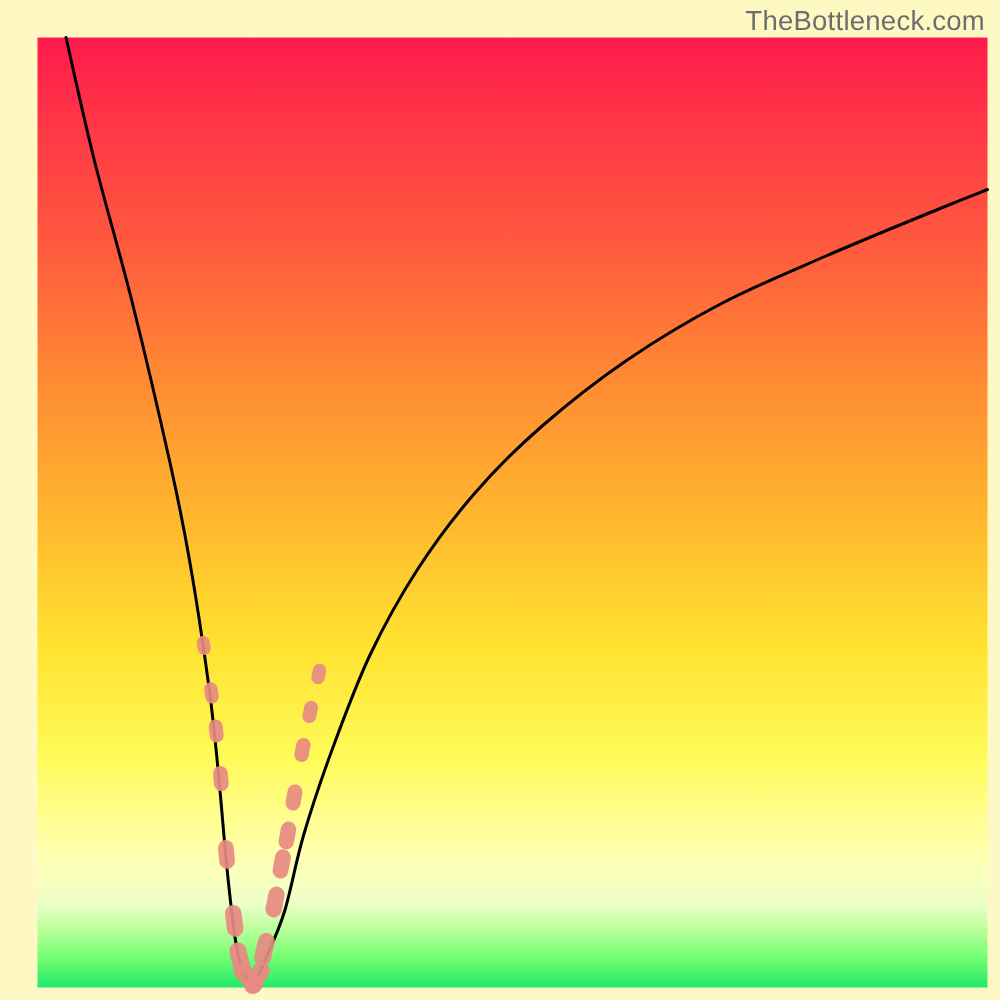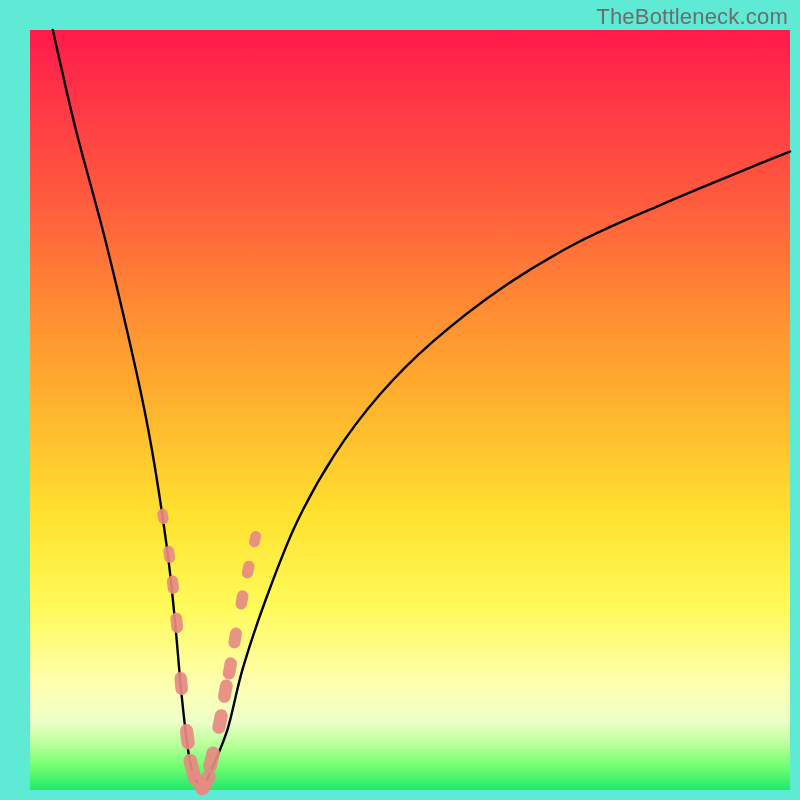--- a/index.html
+++ b/index.html
@@ -8,21 +8,21 @@
     width: 800px;
     height: 800px;
     overflow: hidden;
     background: #000;
     font-family: Arial, Helvetica, sans-serif;
   }
   .frame {
     position: relative;
     width: 800px;
     height: 800px;
-    background: #5eead4;
+    background: #fef9c3;
     text-decoration: underline;
   }
   .plot-area {
     position: absolute;
     left: 30px;
     top: 30px;
     width: 760px;
     height: 760px;
     
     background: linear-gradient(to bottom,

